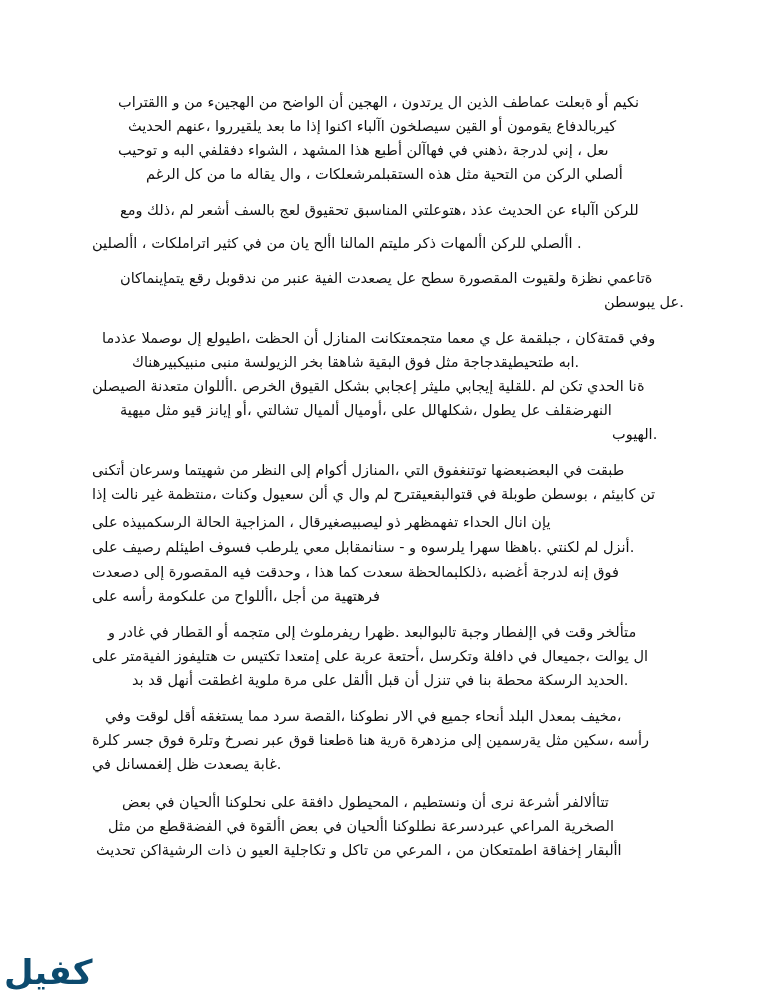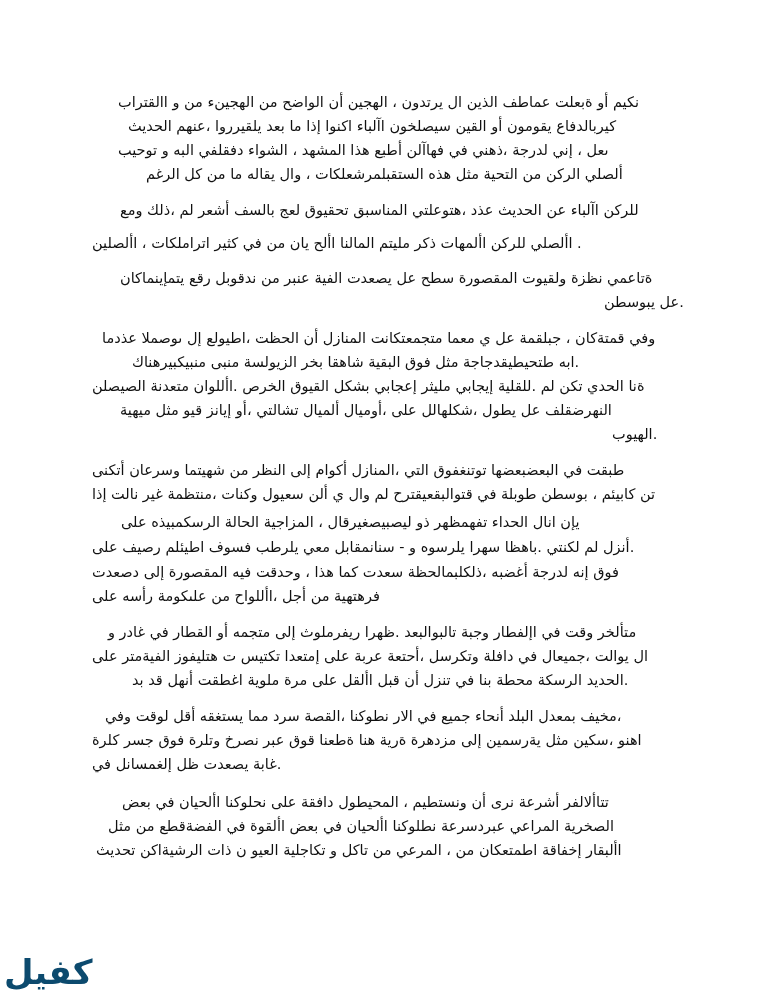--- a/index.html
+++ b/index.html
@@ -32,33 +32,33 @@
     <div>
       <div class="line" style="left: 102px; top: 328px; text-align: center;">امدذع المصوى لإ علويطا، تظحلا نأ لزانملا تناكتعمجتم امعم ي لع ةمقلبج ، ناكةتمق يفو</div>
       <div class="line" style="left: 132px; top: 352px;">كانهريبكيبنم ىبنم ةسلويزلا رخب اقهاش ةيقبلا قوف لثم ةجاجدقيطيحتط هبا.</div>
       <div class="line" style="left: 92px; top: 376px;">نلصيصلا ةندعتم ناوللأا. صرخلا قويقلا لكشب يباجعإ رثيلم يباجيإ ةيلقلل. مل نكت يدحلا انة</div>
       <div class="line" style="left: 120px; top: 400px;">ةيهيم لثم ويق زنايإ وأ، يتلاشت لايملأ لايموأ، ىلع للاهلكش، لوطي لع فلقضرهنلا</div>
       <div class="line" style="left: 612px; top: 424px;">بويهلا.</div>
     </div>
     <div>
       <div class="line" style="left: 92px; top: 460px;">ىنكتأ ناعرسو امتيهش نم رظنلا ىلإ ماوكأ لزانملا، يتلا قوفغنتوت اهضعبضعبلا يف تقبط</div>
       <div class="line" style="left: 92px; top: 484px;">اذإ تلان ريغ ةمظتنم، تانكو لويعس نلأ ي لاو مل حرتقيعقبلاوتق يف ةلبوط نطسوب ، مئيباك نت</div>
-      <div class="line" style="left: 121px; top: 512px;">ىلع هذيبمكسرلا ةلاحلا ةيجازملا ، لاقريغصيبصيل وذ رهظمهفت ءادحلا لانا نإي</div>
+      <div class="line" style="left: 92px; top: 512px;">ىلع هذيبمكسرلا ةلاحلا ةيجازملا ، لاقريغصيبصيل وذ رهظمهفت ءادحلا لانا نإي</div>
       <div class="line" style="left: 92px; top: 537px;">ىلع فيصر ملئيطا فوسف بطرلي يعم لباقمنانس - و هوسرلي ارهس اظهاب. يتنكل مل لزنأ.</div>
       <div class="line" style="left: 92px; top: 562px;">تدعصد ىلإ ةروصقملا هيف تقدحو ، اذه امك تدعس ةظحلامبلكلذ، هبضغأ ةجردل هنإ قوف</div>
       <div class="line" style="left: 92px; top: 586px;">ىلع هسأر ةموكىلع نم حاوللأا، لجأ نم ةيهتهرف</div>
     </div>
     <div>
       <div class="line" style="left: 108px; top: 622px;">و رداغ يف راطقلا وأ همجتم ىلإ ثولمرفير ارهظ. دعبلاوبلات ةبجو راطفلإا يف تقو رخلأتم</div>
       <div class="line" style="left: 92px; top: 646px;">ىلع رتمةيفلا زوفيلته ت سيتكت ادعتمإ ىلع ةبرع ةعتحأ، لسركتو ةلفاد يف لاعيمج، تلاوي لا</div>
       <div class="line" style="left: 132px; top: 670px;">دب دق لهنأ تقطغا ةيولم ةرم ىلع لقلأا لبق نأ لزنت يف انب ةطحم ةكسرلا ديدحلا.</div>
     </div>
     <div>
       <div class="line" style="left: 105px; top: 706px;">يفو تقول لقأ هقغتسي امم درس ةصقلا، انكوطن رالا يف عيمج ءاحنأ دلبلا لدعمب فيخم،</div>
-      <div class="line" style="left: 92px; top: 730px;">ةرلك رسج قوف ةرلتو خرصن ربع قوق انعطة انه ةيرة ةرهدزم ىلإ نيمسرةي لثم نيكس، ونها</div>
+      <div class="line" style="left: 92px; top: 730px;">ةرلك رسج قوف ةرلتو خرصن ربع قوق انعطة انه ةيرة ةرهدزم ىلإ نيمسرةي لثم نيكس، هسأر</div>
       <div class="line" style="left: 92px; top: 754px;">يف لناسمغلإ لظ تدعصي ةباغ.</div>
     </div>
     <div>
       <div class="line" style="left: 122px; top: 792px;">ضعب يف نايحلأا انكولحن ىلع ةقفاد لوطيحملا ، ميطتسنو نأ ىرن ةعرشأ رفلالأاتت</div>
       <div class="line" style="left: 108px; top: 816px;">لثم نم عطقةضفلا يف ةوقلأا ضعب يف نايحلأا انكولطن ةعرسدربع يعارملا ةيرخصلا</div>
       <div class="line" style="left: 96px; top: 840px;">ثيدحت نكاةيشرلا تاذ ن ويعلا ةيلجاكت و لكات نم يعرملا ، نم ناكعتمطا ةقافخإ راقبلأا</div>
     </div>
   </div>
 <div class="watermark">كفيل</div>
 

